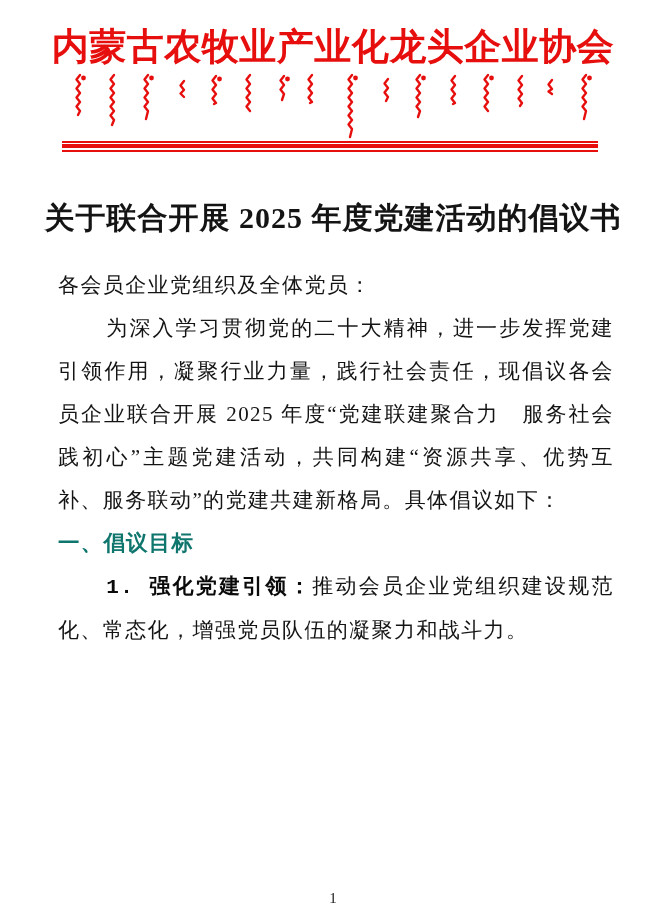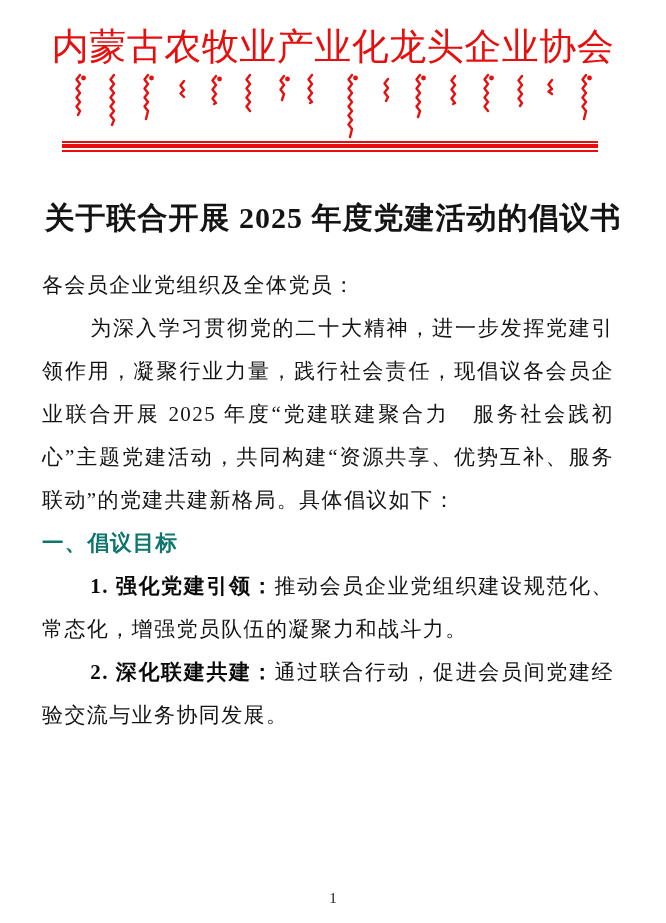--- a/index.html
+++ b/index.html
@@ -2,46 +2,46 @@
 <html><head>
 <meta charset="utf-8">
 <style>
   html,body{margin:0;padding:0;}
   body{
     width:666px;height:923px;background:#ffffff;position:relative;overflow:hidden;
     font-family:"Liberation Serif","DejaVu Serif",serif;color:#141414;
   }
   .letterhead{padding-top:26px;}
   .assoc-title{
-    text-align:center;color:#e60f0e;font-weight:normal;font-size:37px;line-height:1.15;
+    text-align:center;color:#e60f0e;font-weight:bold;font-size:37px;line-height:1.15;
     letter-spacing:0.5px;font-family:"Liberation Serif","DejaVu Serif",serif;
     white-space:nowrap;
   }
   .mong-banner{display:block;margin:4px auto 0 auto;}
   .redline{margin:2px 68px 0 62px;}
   .redline .thin{height:2px;background:#e60f0e;}
   .redline .thick{height:4px;background:#e60f0e;}
   .redline .gap{height:1.5px;background:#ffffff;}
   .doc-title{
     margin:46px 18px 0 18px;text-align:center;font-size:30px;font-weight:bold;
     letter-spacing:1px;line-height:1.35;white-space:nowrap;
   }
   .doc-body{
-    margin:26px 52px 0 42px;font-size:21px;line-height:43px;
+    margin:26px 52px 0 58px;font-size:21px;line-height:43px;
     text-align:justify;letter-spacing:1.4px;
   }
   .doc-body p{margin:0;text-indent:2.3em;}
   .doc-body p.salutation{text-indent:0;}
   .sec-heading{
     font-family:"Liberation Sans","DejaVu Sans",sans-serif;
     font-size:21.5px;font-weight:bold;margin:0;line-height:43px;letter-spacing:1.2px;
     color:#0f766e;
   }
   .item-label{
-    font-family:Liberation Serif, serif;
+    font-family:Liberation Mono, monospace;
     font-weight:bold;color:#0a0a0a;
   }
   .page-footer{
     position:absolute;left:0;right:0;bottom:16px;text-align:center;
     font-size:15px;color:#222;
   }
 </style>
 </head>
 <body>
 
@@ -90,20 +90,17 @@
   <p class="salutation">各会员企业党组织及全体党员：</p>
 
   <p>为深入学习贯彻党的二十大精神，进一步发挥党建引领作用，凝聚行业力量，践行社会责任，现倡议各会员企业联合开展 2025 年度“党建联建聚合力　服务社会践初心”主题党建活动，共同构建“资源共享、优势互补、服务联动”的党建共建新格局。具体倡议如下：</p>
 
   <h2 class="sec-heading">一、倡议目标</h2>
 
   <p>
     <span class="item-label">1. 强化党建引领：</span><span>推动会员企业党组织建设规范化、常态化，增强党员队伍的凝聚力和战斗力。</span>
   </p>
 
-  <p>
-    <span class="item-label">2. 深化联建共建：</span><span>通过联合行动，促进会员间党建经验交流与业务协同发展。</span>
-  </p>
 
 
 </div>
 
 <div class="page-footer">1</div>
 
 </body></html>

